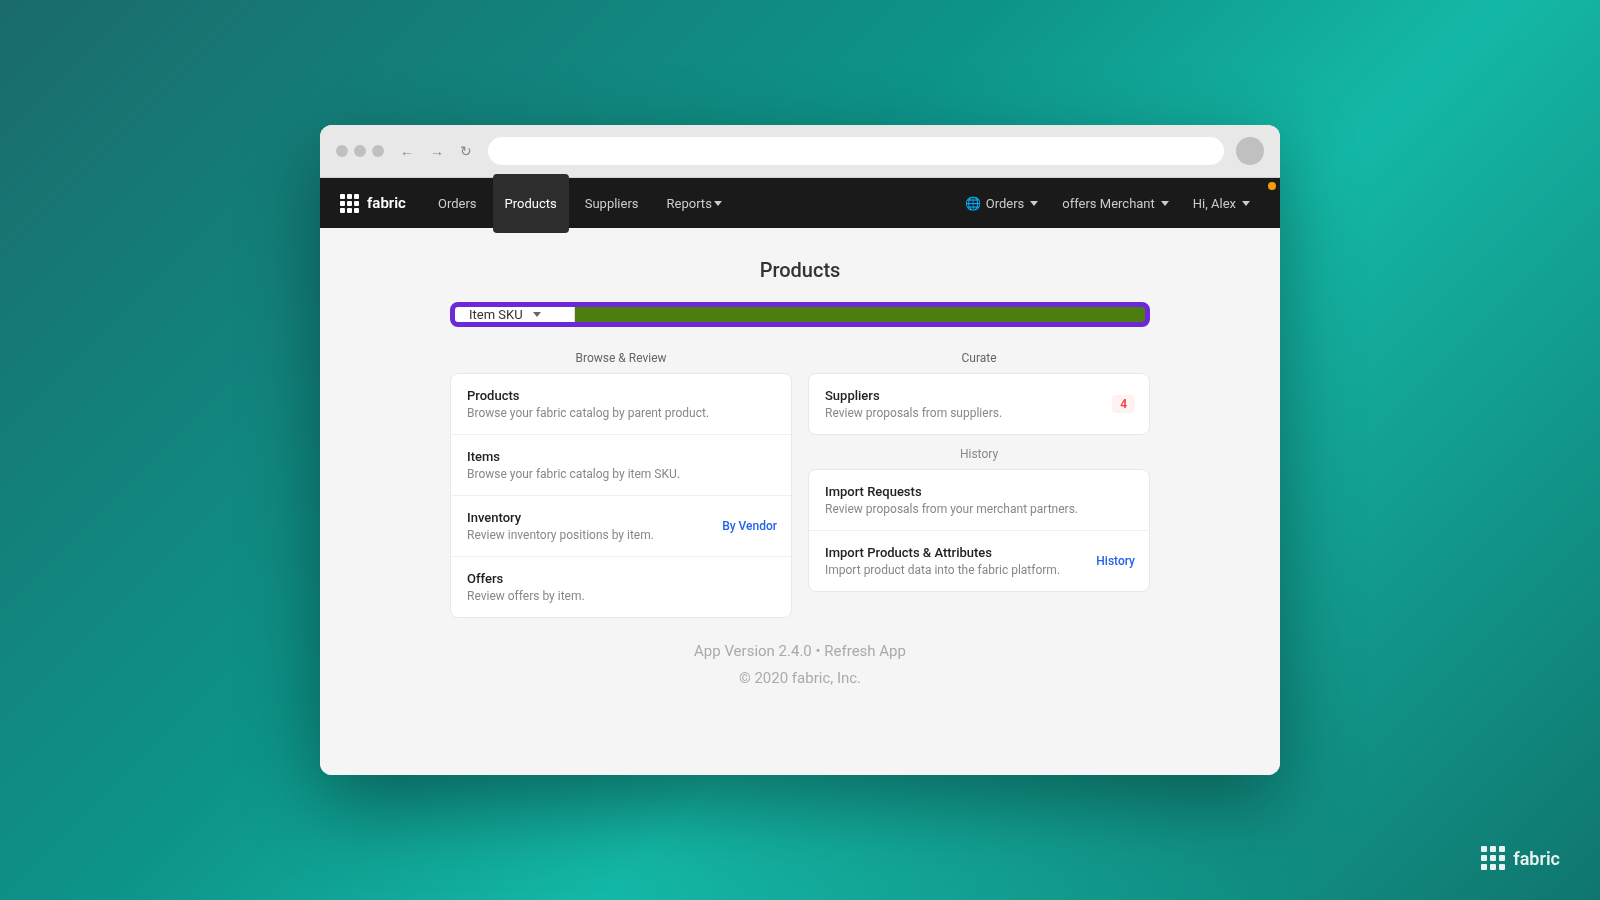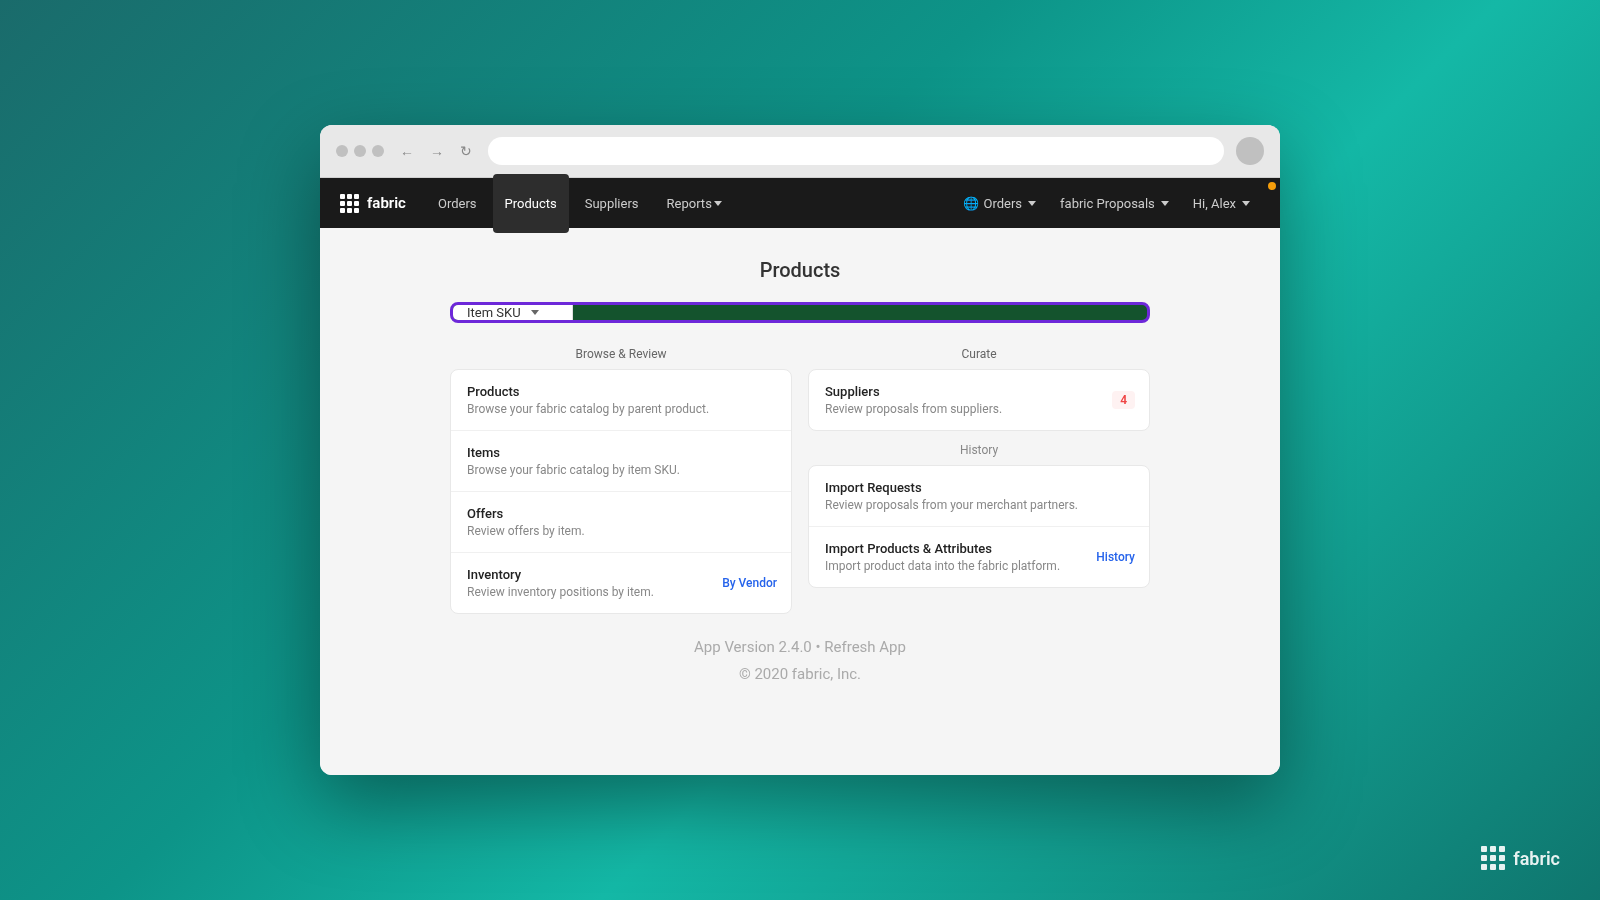--- a/index.html
+++ b/index.html
@@ -213,22 +213,22 @@
     }
 
     
     .search-bar {
       display: flex;
       gap: 0;
       margin-bottom: 24px;
       width: 700px;
       border-radius: 8px;
       overflow: hidden;
-      border: 3px solid #6d28d9;
-      background: #14532d;
+      border: 5px solid #6d28d9;
+      background: #4d7c0f;
     }
 
     .search-dropdown {
       display: flex;
       align-items: center;
       gap: 8px;
       padding: 0 14px;
       background: white;
       border-right: 1px solid #e0e0e0;
       font-size: 13px;
@@ -429,21 +429,21 @@
         </span>
       </div>
 
       <div class="nav-right">
         <div class="nav-right-item">
           <span class="globe-icon">🌐</span>
           <span>Orders</span>
           <span class="chevron chevron-white"></span>
         </div>
         <div class="nav-right-item">
-          <span>fabric Proposals</span>
+          <span>offers Merchant</span>
           <span class="chevron chevron-white"></span>
         </div>
         <div class="nav-right-item">
           <span>Hi, Alex</span>
           <span class="chevron chevron-white"></span>
         </div>
       </div>
       <div style="position:absolute;top:4px;right:4px;width:8px;height:8px;background:#f59e0b;border-radius:50%;"></div>
     </nav>
 
@@ -465,27 +465,27 @@
           <div class="card">
             <div class="card-item">
               <div class="card-item-title">Products</div>
               <div class="card-item-desc">Browse your fabric catalog by parent product.</div>
             </div>
             <div class="card-item">
               <div class="card-item-title">Items</div>
               <div class="card-item-desc">Browse your fabric catalog by item SKU.</div>
             </div>
             <div class="card-item">
-              <div class="card-item-title">Offers</div>
-              <div class="card-item-desc">Review offers by item.</div>
-            </div>
-            <div class="card-item">
               <div class="card-item-title">Inventory</div>
               <div class="card-item-desc">Review inventory positions by item.</div>
               <span class="card-item-link-vendor">By Vendor</span>
+            </div>
+            <div class="card-item">
+              <div class="card-item-title">Offers</div>
+              <div class="card-item-desc">Review offers by item.</div>
             </div>
           </div>
         </div>
 
         <div class="column">
           <div class="column-header">Curate</div>
           <div class="card">
             <div class="card-item">
               <div class="card-item-title">Suppliers</div>
               <div class="card-item-desc">Review proposals from suppliers.</div>

